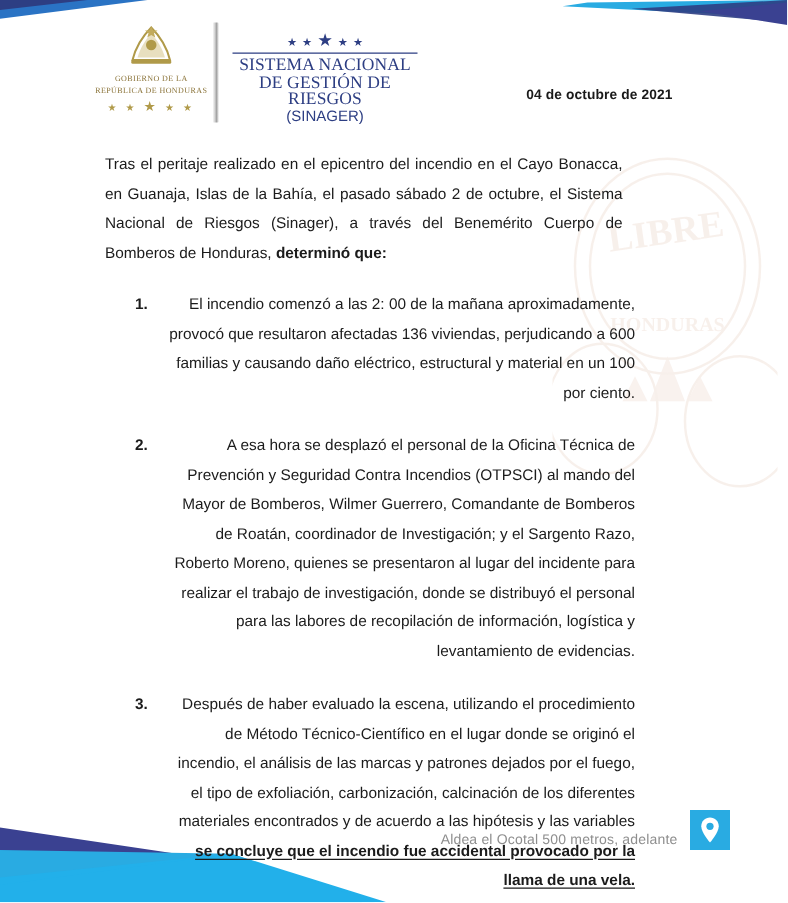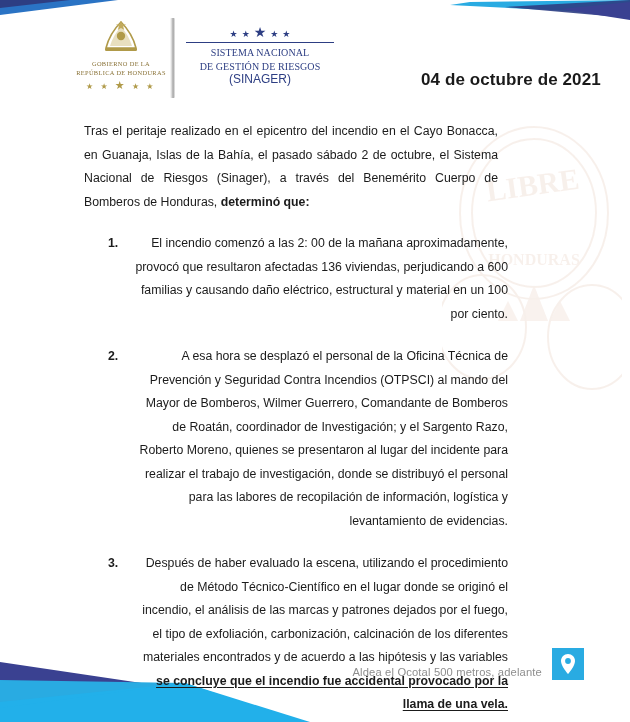--- a/index.html
+++ b/index.html
@@ -126,38 +126,38 @@
   }
   .sinager-stars .big { font-size: 14px; }
   .sinager-rule {
     width: 148px;
     height: 1px;
     background: #2d3e83;
     margin: 2px auto 3px;
   }
   .sinager-name {
     font-family: "Liberation Serif", serif;
-    font-size: 10px;
+    font-size: 14px;
     line-height: 13.5px;
     font-weight: 400;
     color: #2d3e83;
     letter-spacing: 0.1px;
   }
   .sinager-sub {
     font-family: Liberation Sans, sans-serif;
     font-size: 12px;
     line-height: 13.5px;
     color: #2d3e83;
   }
 
   .doc-date {
     position: absolute;
     left: 421px;
     top: 62px;
-    font-size: 17px;
+    font-size: 11px;
     font-weight: bold;
     color: #1a1a1a;
     letter-spacing: 0.1px;
   }
 
   
   .body-wrap {
     position: absolute;
     top: 120px;
     left: 0;

